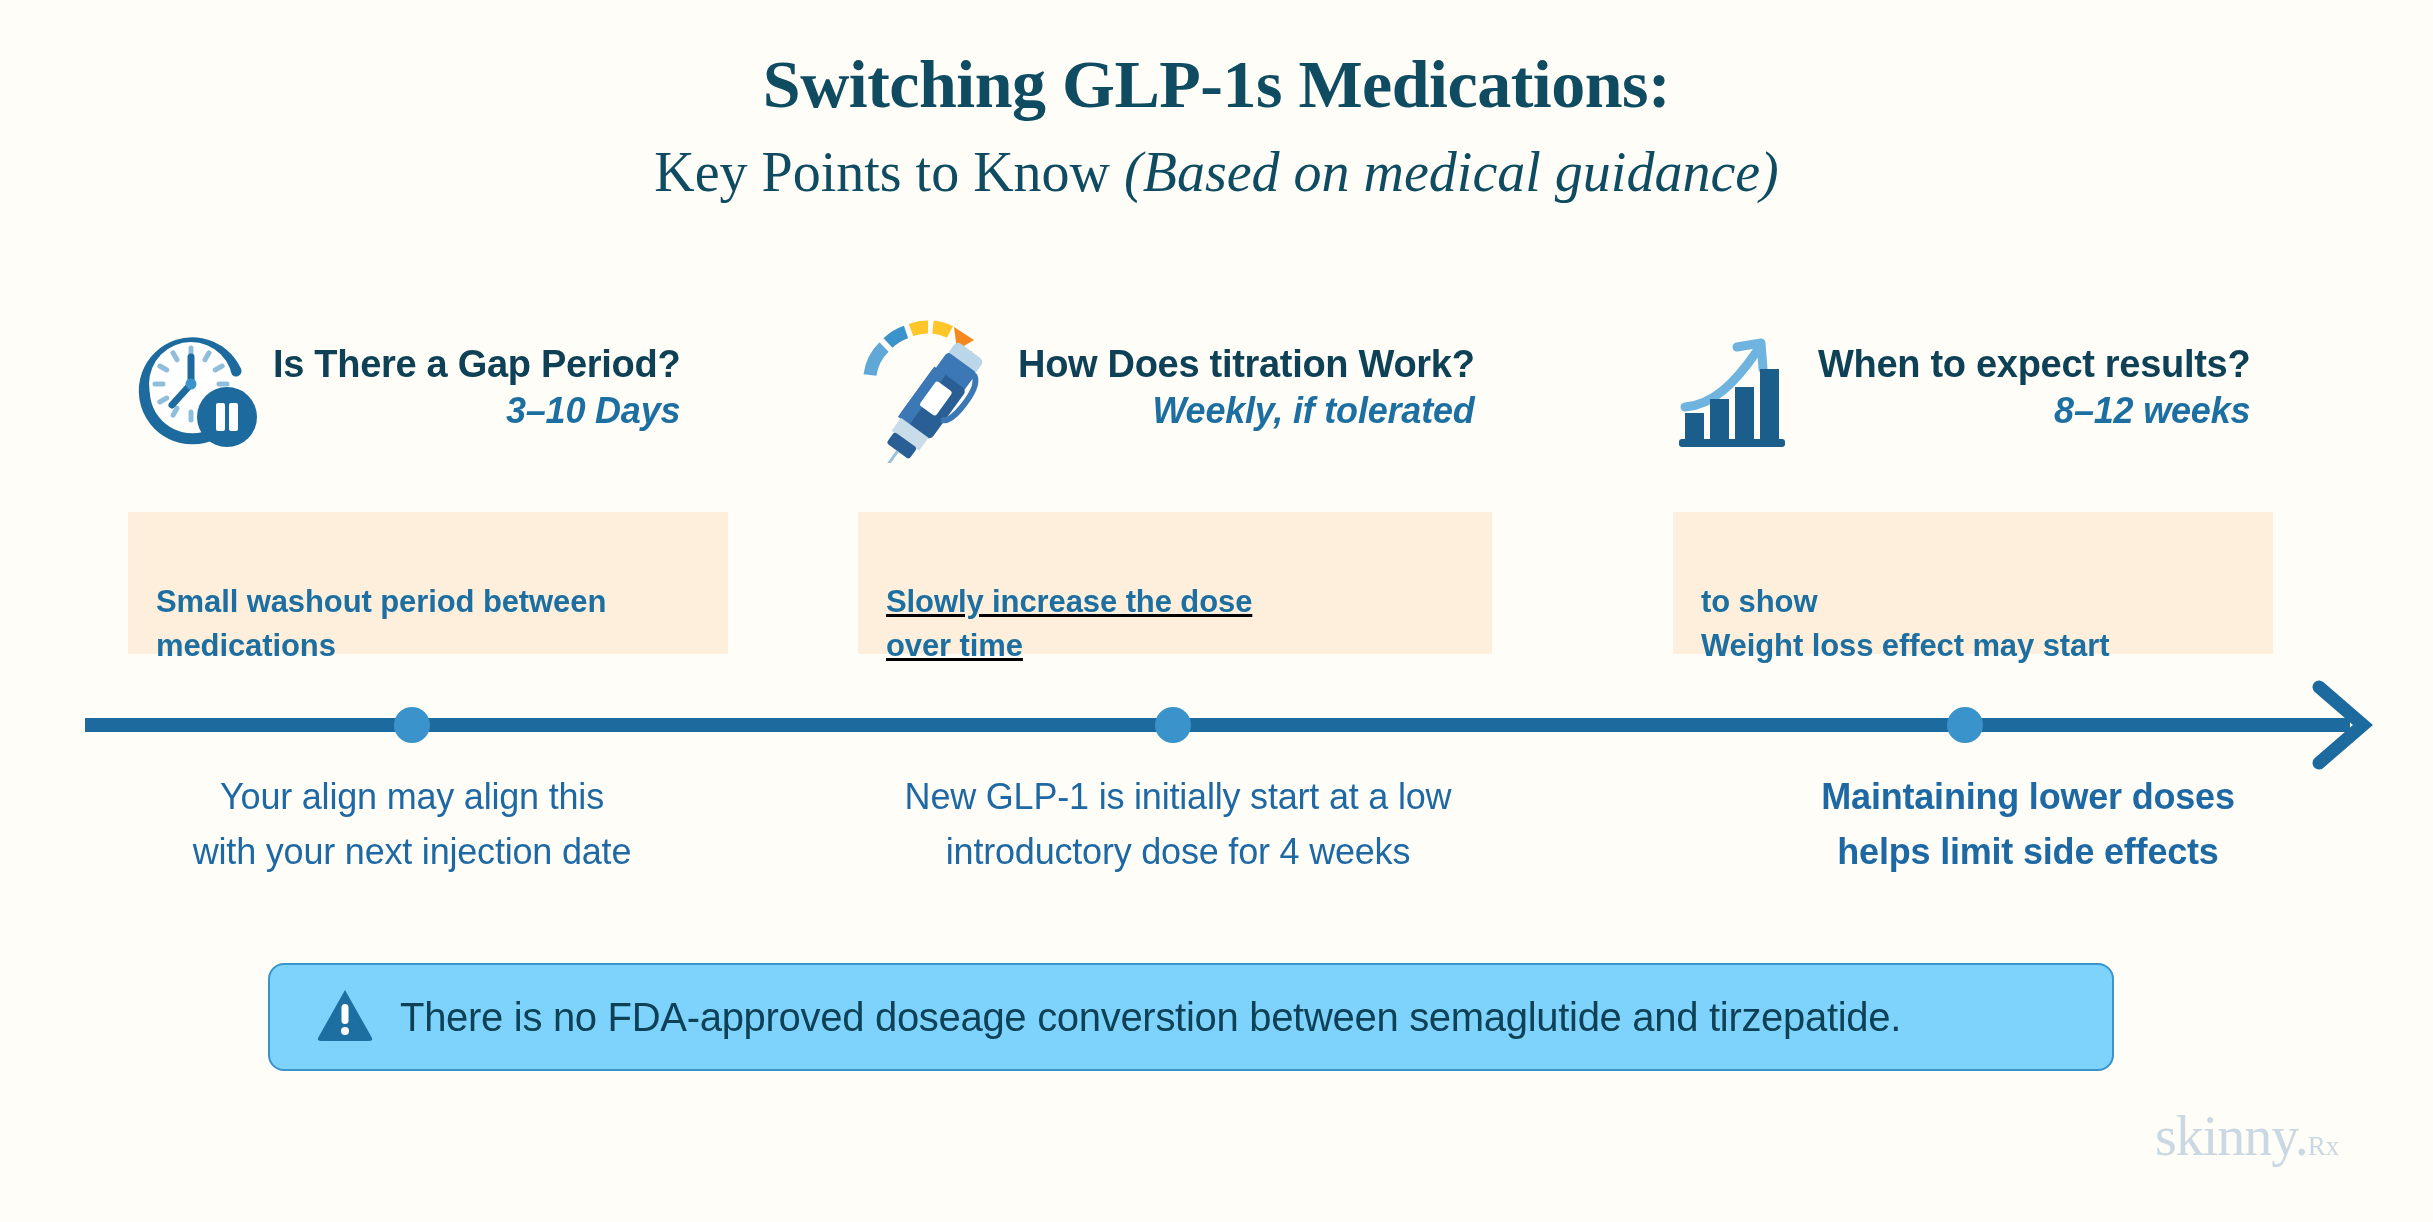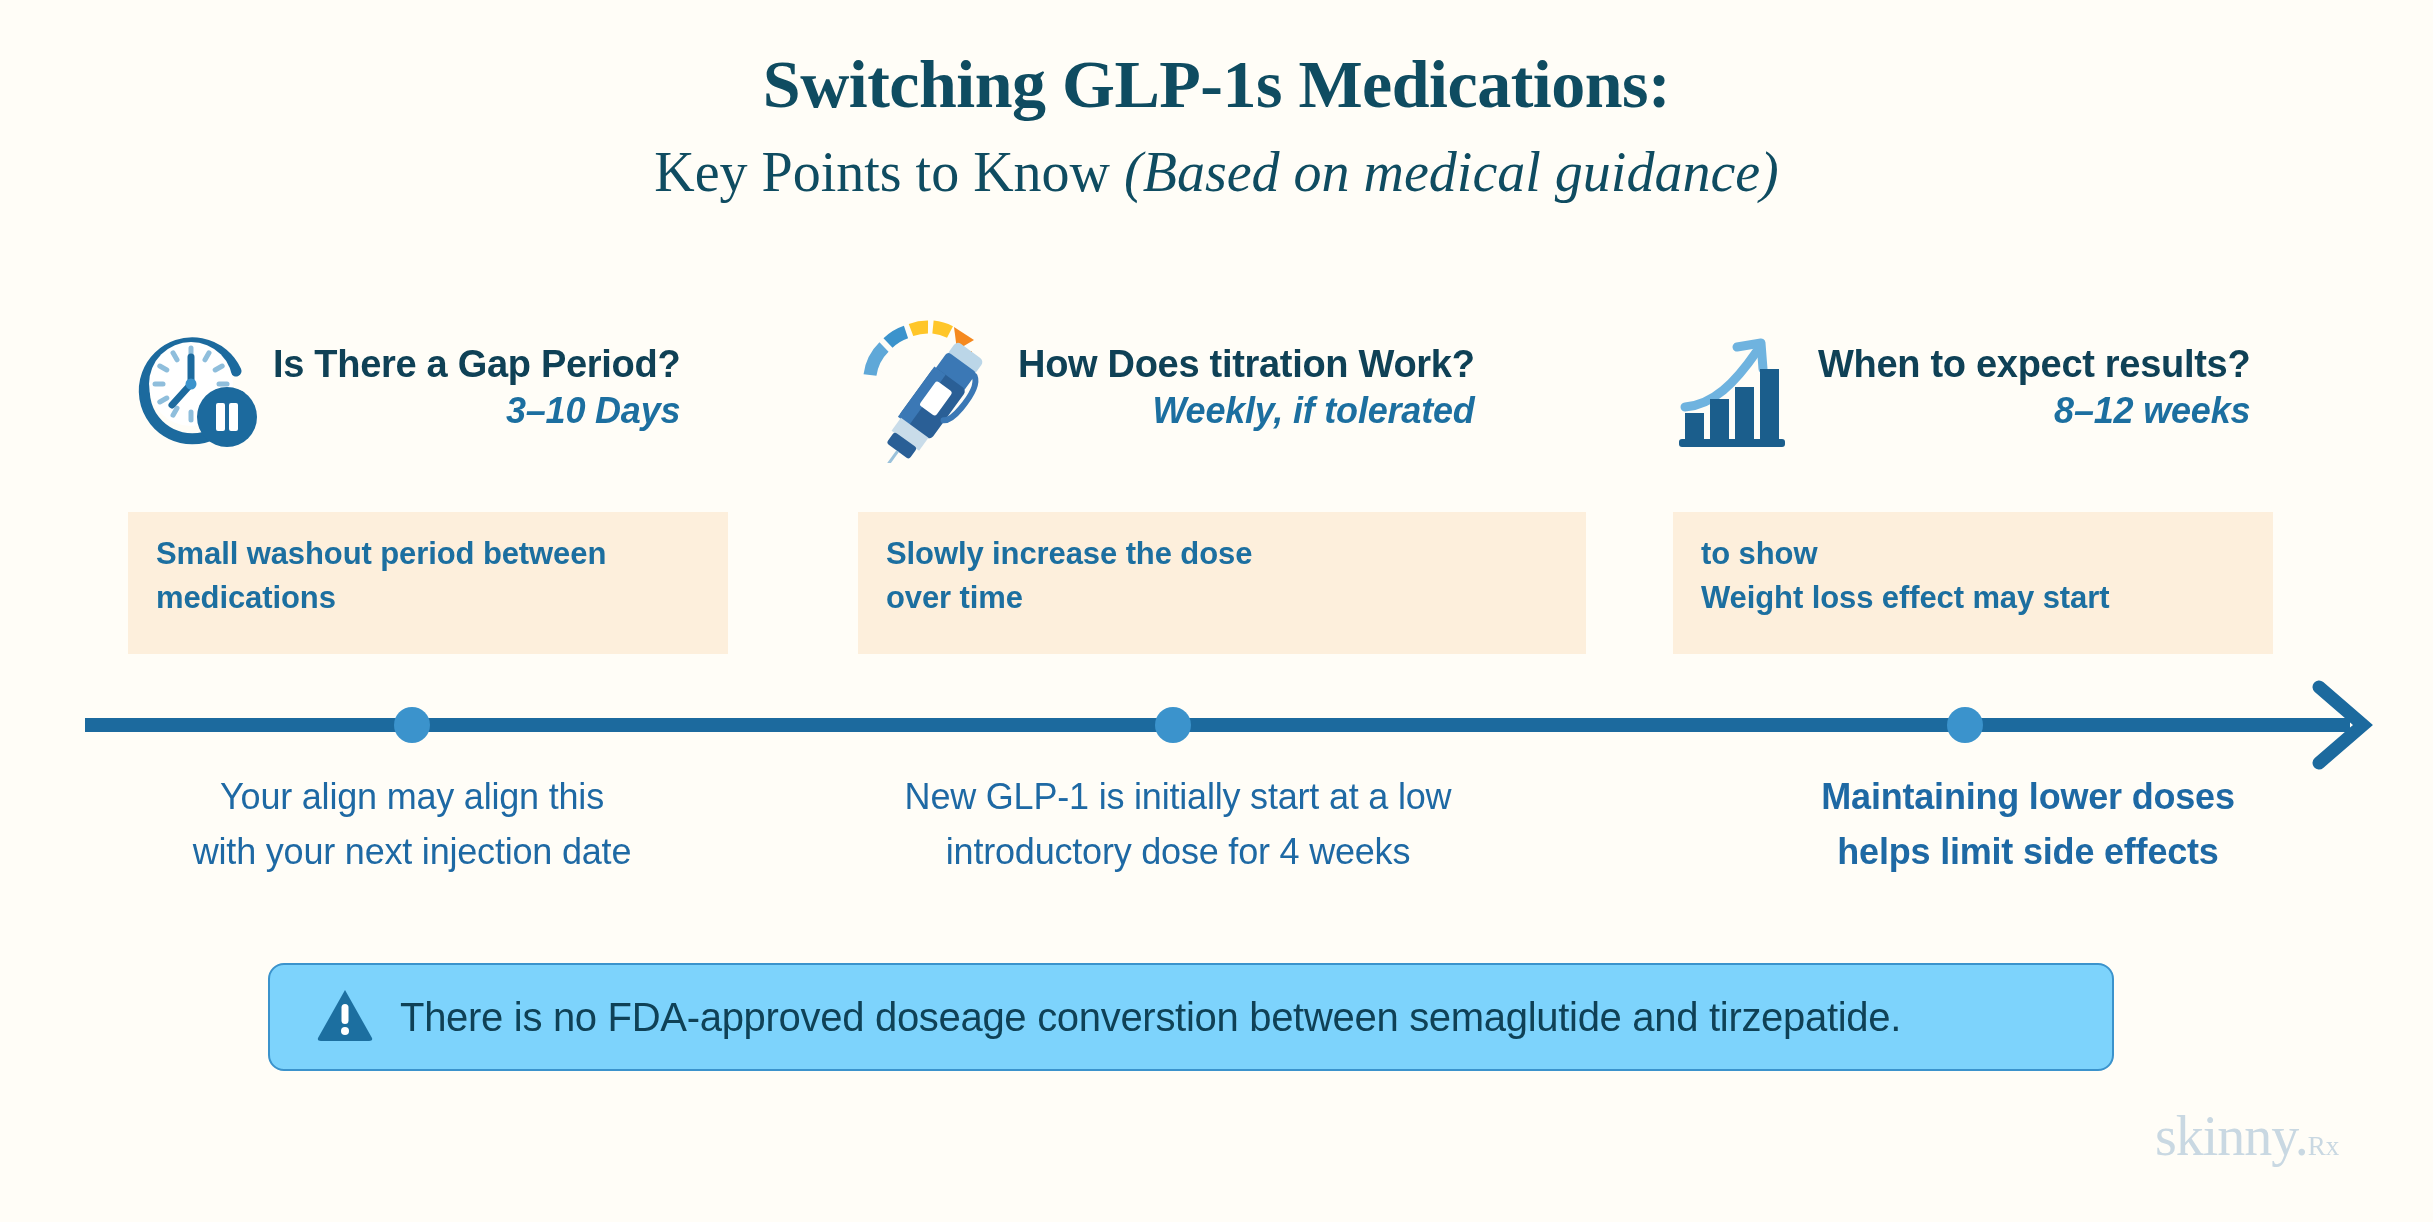--- a/index.html
+++ b/index.html
@@ -91,24 +91,24 @@
     white-space: nowrap;
     font-style: italic;
   }
 
   
   .note-box {
     position: absolute;
     top: 512px;
     background: #FDEFDC;
     box-sizing: border-box;
-    padding: 20px 28px 0 28px;
+    padding: 68px 28px 0 28px;
   }
   #note-0 { left: 128px;  width: 600px; height: 142px; }
-  #note-1 { left: 858px;  width: 728px; height: 142px; }
+  #note-1 { left: 858px;  width: 634px; height: 142px; text-decoration: underline; }
   #note-2 { left: 1673px; width: 600px; height: 142px; }
   .note-text {
     font-size: 31px;
     font-weight: bold;
     color: #1C6FA0;
     line-height: 1.42;
     letter-spacing: -0.1px;
   }
 
   

